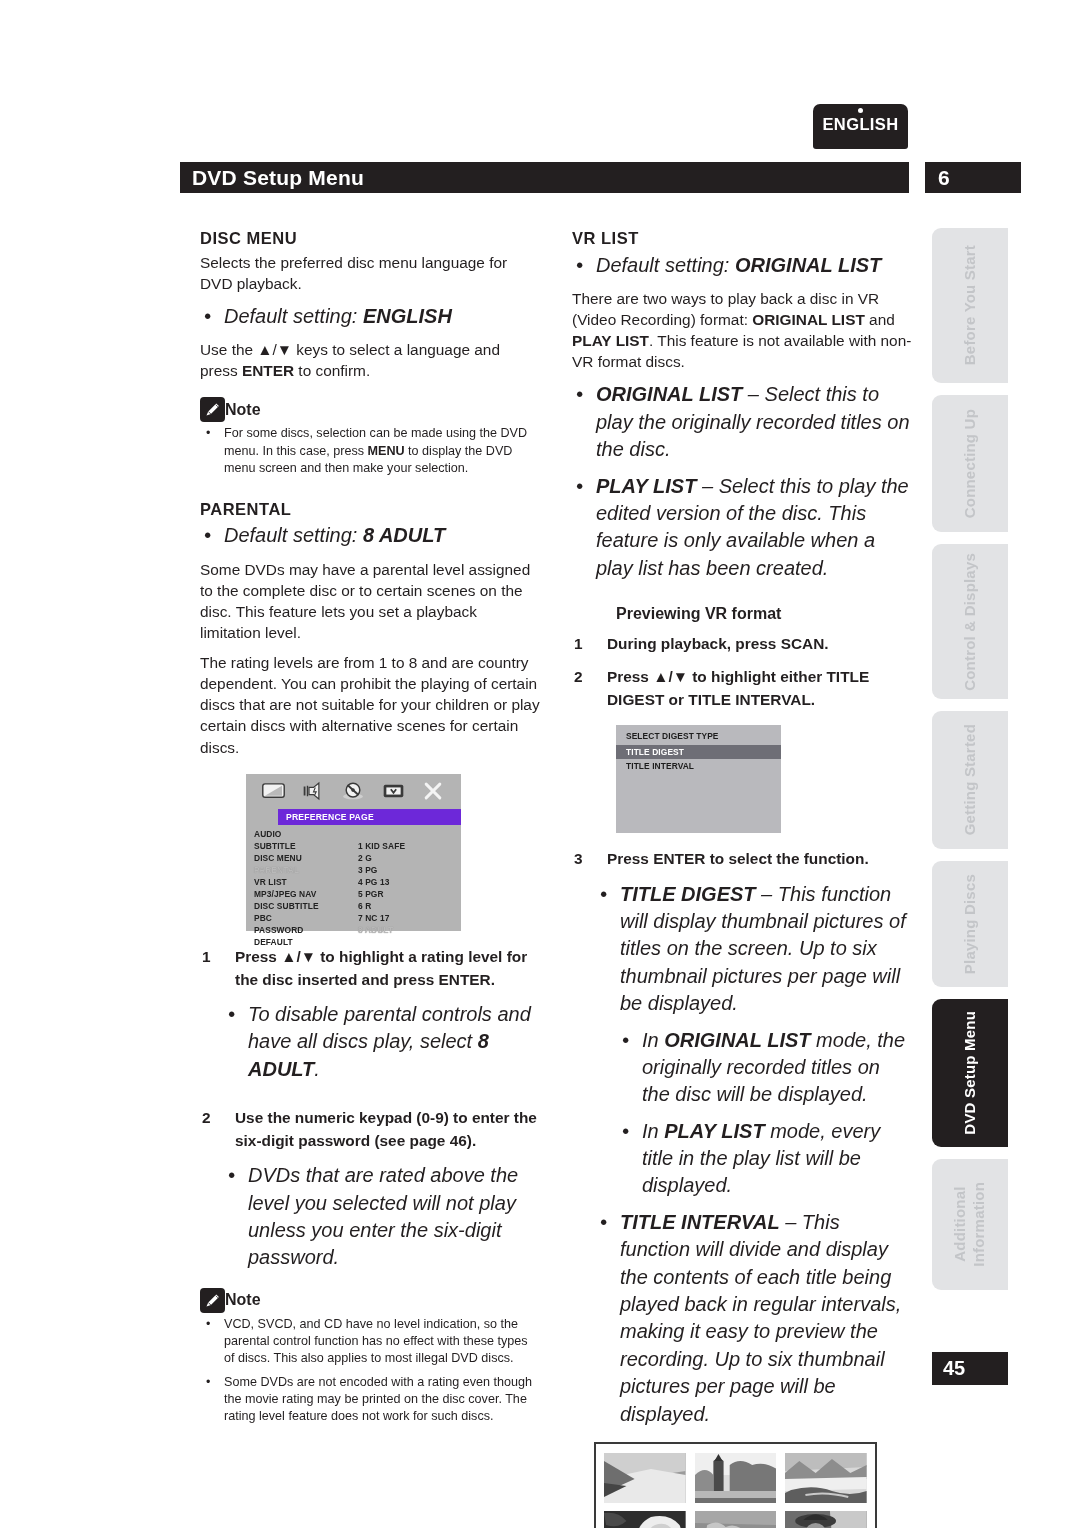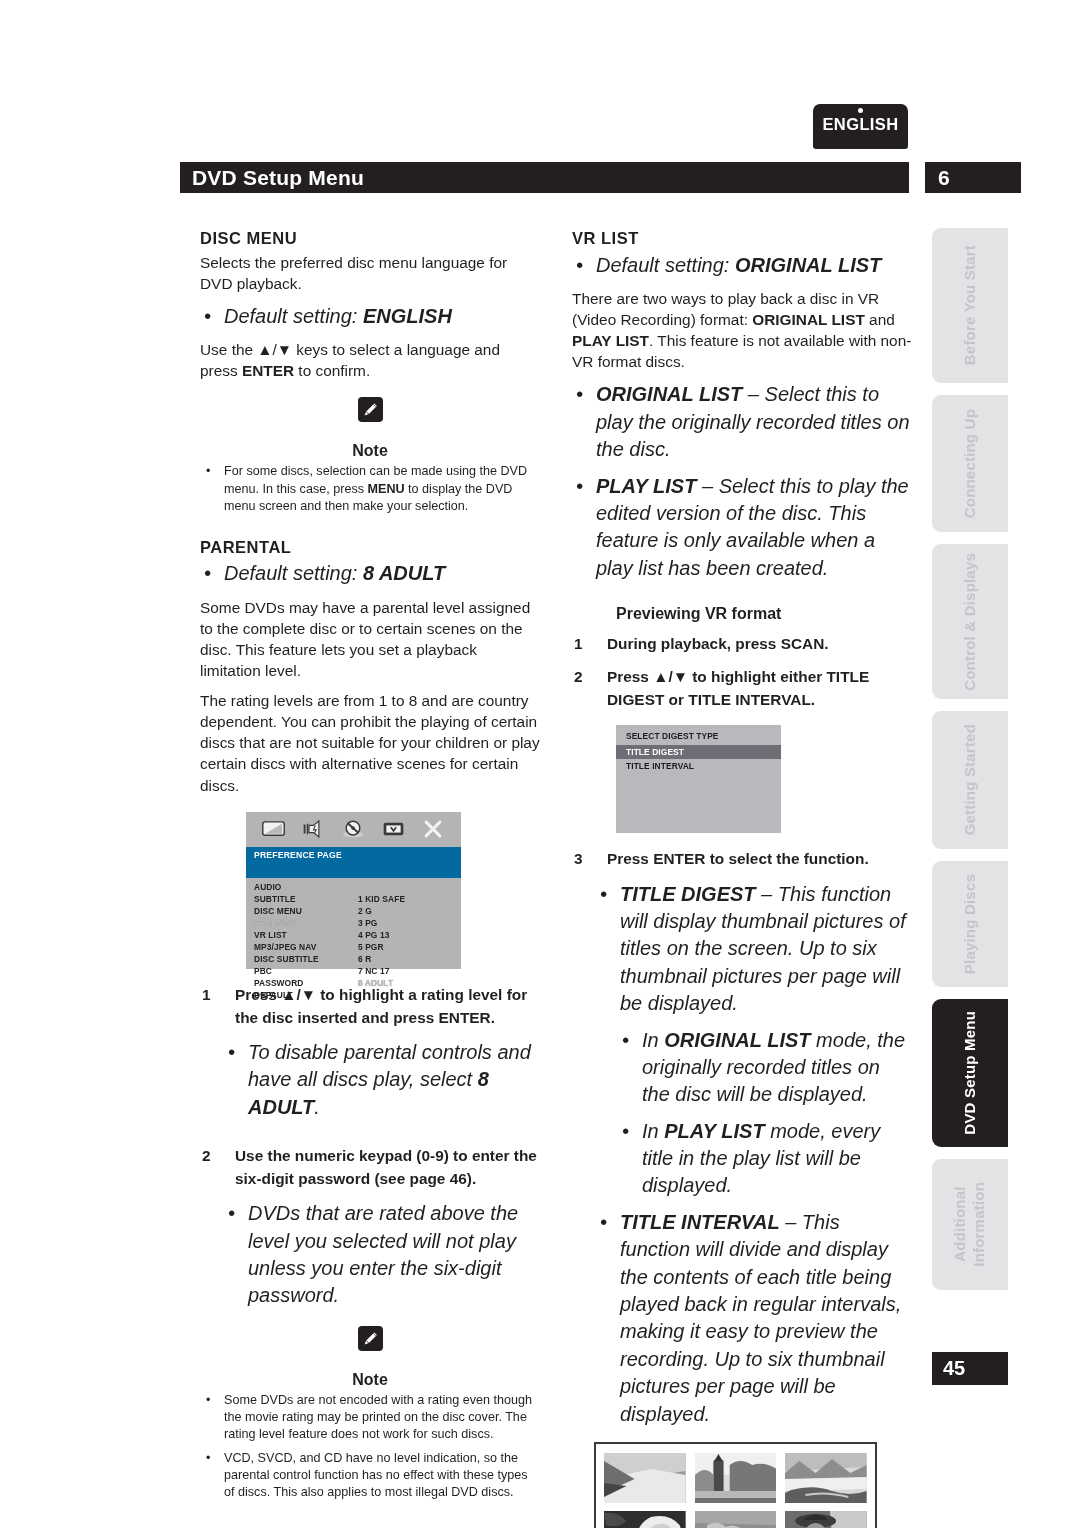--- a/index.html
+++ b/index.html
@@ -128,23 +128,22 @@
     position: absolute;
     left: 2px; top: 0;
     font-weight: bold;
   }
 
   
   .note-block { margin: 16px 0 4px 0; }
   .note-head {
     display: flex;
     align-items: center;
-    gap: 20px;
+    gap: 0;
     margin-bottom: 3px;
-    flex-direction: column;
   }
   .note-icon {
     width: 25px; height: 25px;
     background: #231f20;
     border-radius: 4px;
     display: flex;
     align-items: center;
     justify-content: center;
   }
   .note-label {
@@ -178,26 +177,27 @@
     align-items: center;
     justify-content: space-around;
     padding: 0 8px;
     background: #b4b4b4;
   }
   #osd-icon-row .osd-ic {
     width: 26px; height: 22px;
     display: flex; align-items: center; justify-content: center;
   }
   #osd-title-bar {
-    background: #0369a1;
+    background: #6d28d9;
     color: #ffffff;
     font-size: 8.6px;
     font-weight: bold;
-    padding: 3px 0 18px 8px;
+    padding: 3px 0 3px 8px;
     letter-spacing: .2px;
+    margin-left: 32px;
   }
   #osd-body {
     display: flex;
     padding: 4px 0 0 8px;
     align-items: center;
   }
   #osd-body .osd-col { flex: 0 0 auto; }
   #osd-body .osd-col.left { width: 104px; }
   #osd-menu-item, .osd-row {
     font-size: 8.4px;
@@ -437,22 +437,22 @@
       <span class="note-icon">
         <svg viewBox="0 0 24 24" width="17" height="17" aria-hidden="true">
           <path d="M3.5 20.5 L6 14.8 L17.3 3.5 L21 7.2 L9.7 18.5 Z" fill="#ffffff"></path>
           <path d="M6 14.8 L9.7 18.5" stroke="#231f20" stroke-width="1.2" fill="none"></path>
           <path d="M16.6 5.2 L19.6 8.2" stroke="#231f20" stroke-width="1.1" fill="none"></path>
         </svg>
       </span>
       <span class="note-label">Note</span>
     </div>
     <div>
+        <div class="note-item">VCD, SVCD, and CD have no level indication, so the parental control function has no effect with these types of discs. This also applies to most illegal DVD discs.</div>
         <div class="note-item">Some DVDs are not encoded with a rating even though the movie rating may be printed on the disc cover. The rating level feature does not work for such discs.</div>
-        <div class="note-item">VCD, SVCD, and CD have no level indication, so the parental control function has no effect with these types of discs. This also applies to most illegal DVD discs.</div>
       </div>
   </div>
 </div>
 
 <div class="column" id="col-right">
 
   <h2 class="section-title">VR LIST</h2>
   <div class="bullet">
     <span>Default setting: </span><b>ORIGINAL LIST</b>
   </div>

